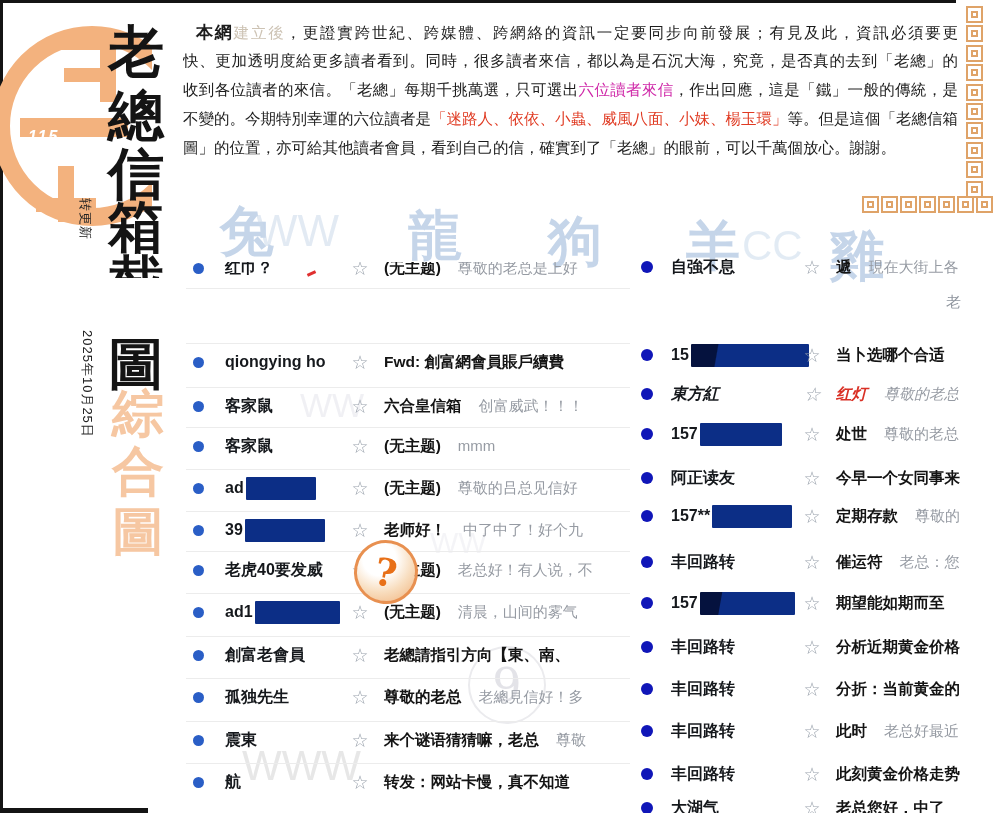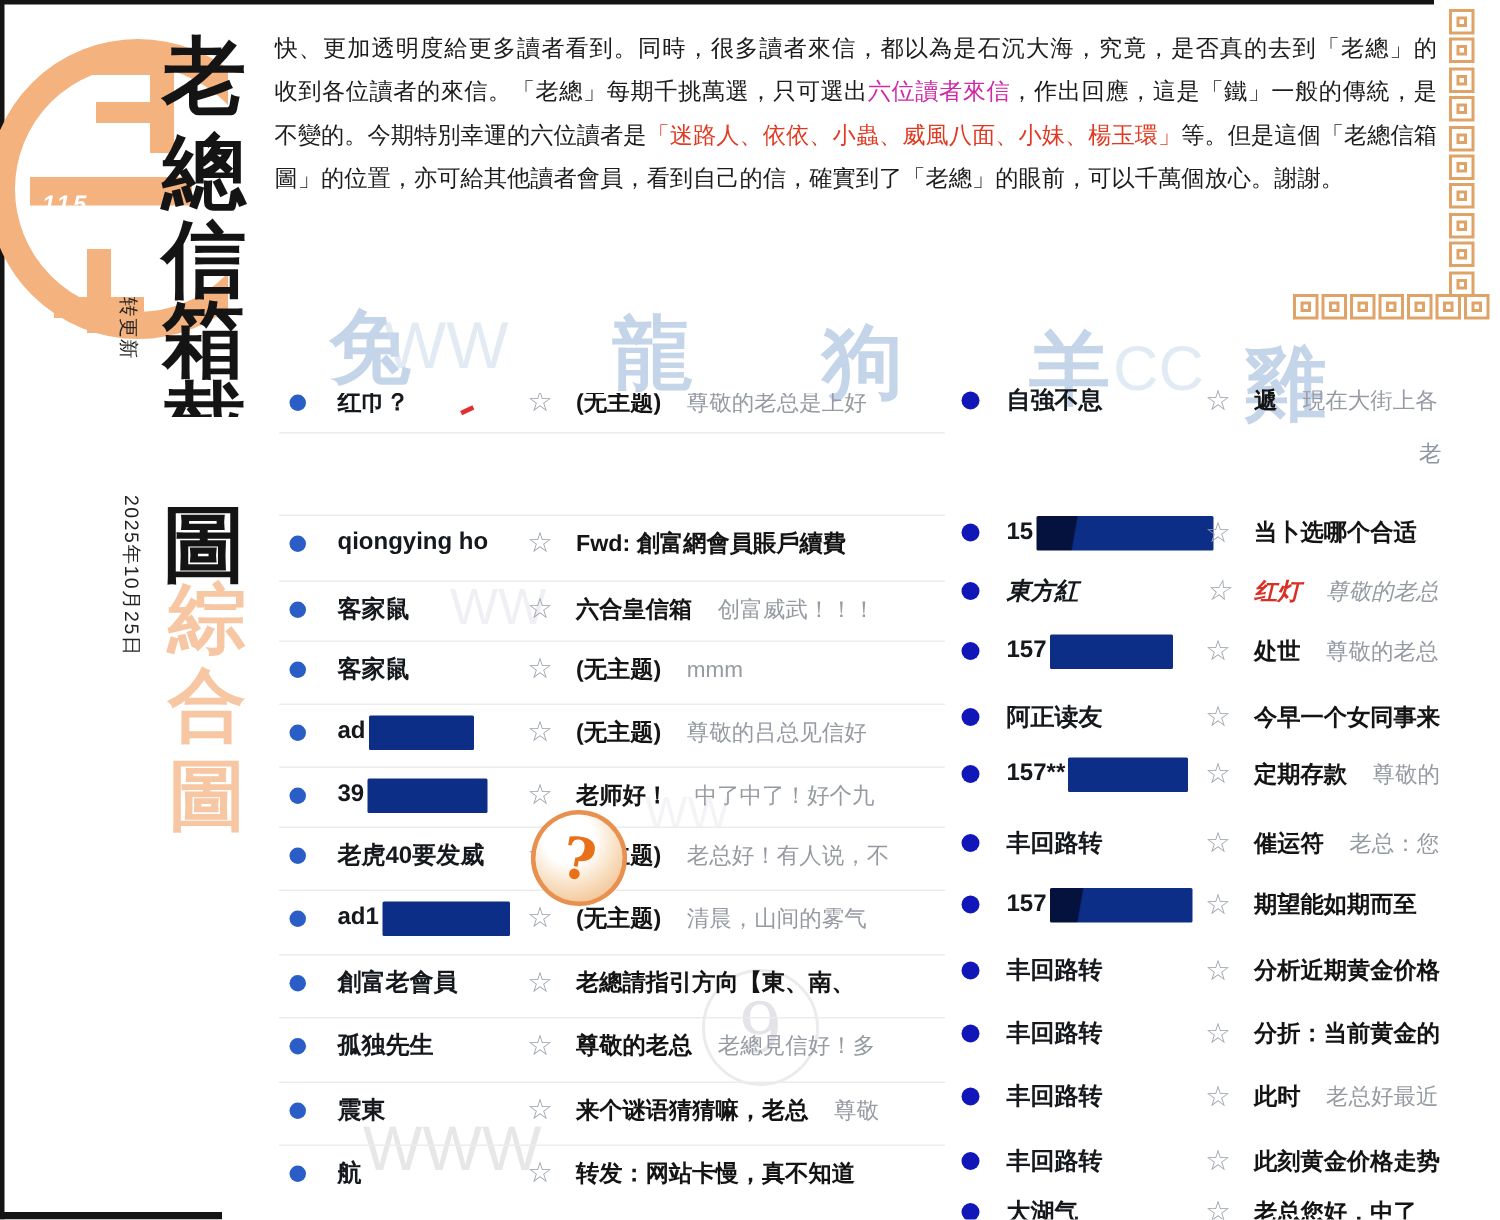--- a/index.html
+++ b/index.html
@@ -116,20 +116,21 @@
 <div id="title-orange">
     <div class="cal cal-orange" style="top: 384px;">綜</div>
     <div class="cal cal-orange" style="top: 442px;">合</div>
     <div class="cal cal-orange" style="top: 502px;">圖</div>
   </div>
 
 <div class="rot" style="left:94px;top:198px;">转更新</div>
 <div class="rot" style="left:96px;top:330px;">2025年10月25日</div>
 
 <div id="intro">
+    <div class="iline" style="padding-left: 13px;"><span class="seg-b">本網</span><span class="seg-faded">建立後</span><span class="seg-n">，更證實跨世紀、跨媒體、跨網絡的資訊一定要同步向前發展；有見及此，資訊必須要更</span></div>
     <div class="iline"><span class="seg-n">快、更加透明度給更多讀者看到。同時，很多讀者來信，都以為是石沉大海，究竟，是否真的去到「老總」的</span></div>
     <div class="iline"><span class="seg-n">收到各位讀者的來信。「老總」每期千挑萬選，只可選出</span><span class="seg-magenta">六位讀者來信</span><span class="seg-n">，作出回應，這是「鐵」一般的傳統，是</span></div>
     <div class="iline"><span class="seg-n">不變的。今期特別幸運的六位讀者是</span><span class="seg-red">「迷路人、依依、小蟲、威風八面、小妹、楊玉環」</span><span class="seg-n">等。但是這個「老總信箱截</span></div>
     <div class="iline no-just"><span class="seg-n">圖」的位置，亦可給其他讀者會員，看到自己的信，確實到了「老總」的眼前，可以千萬個放心。謝謝。</span></div>
   </div>
 
 <div id="pattern">
     <div class="gk" style="left: 966px; top: 6px;">
       <i></i>
     </div>

